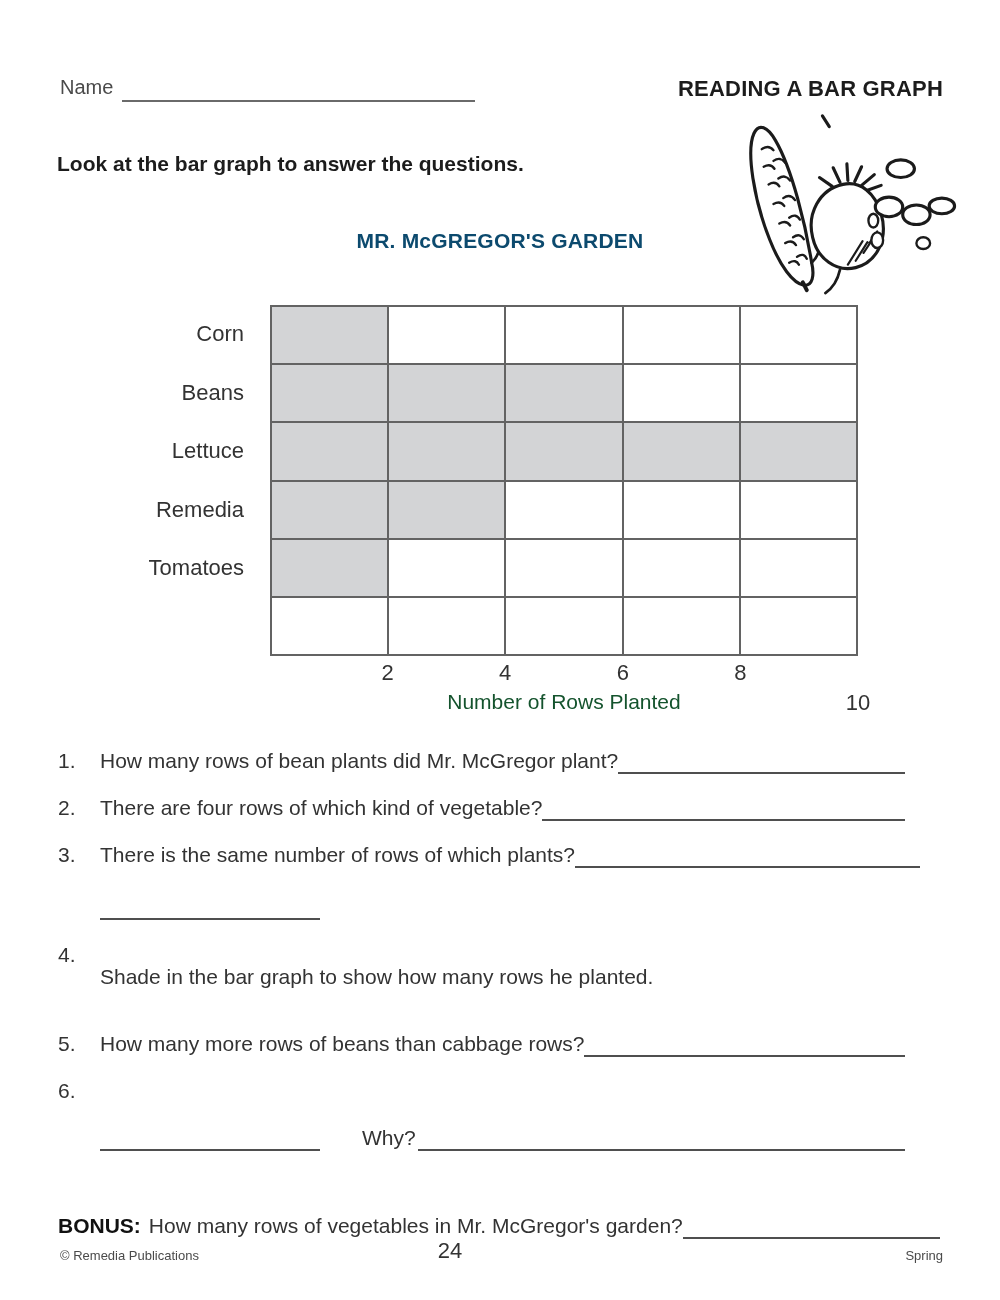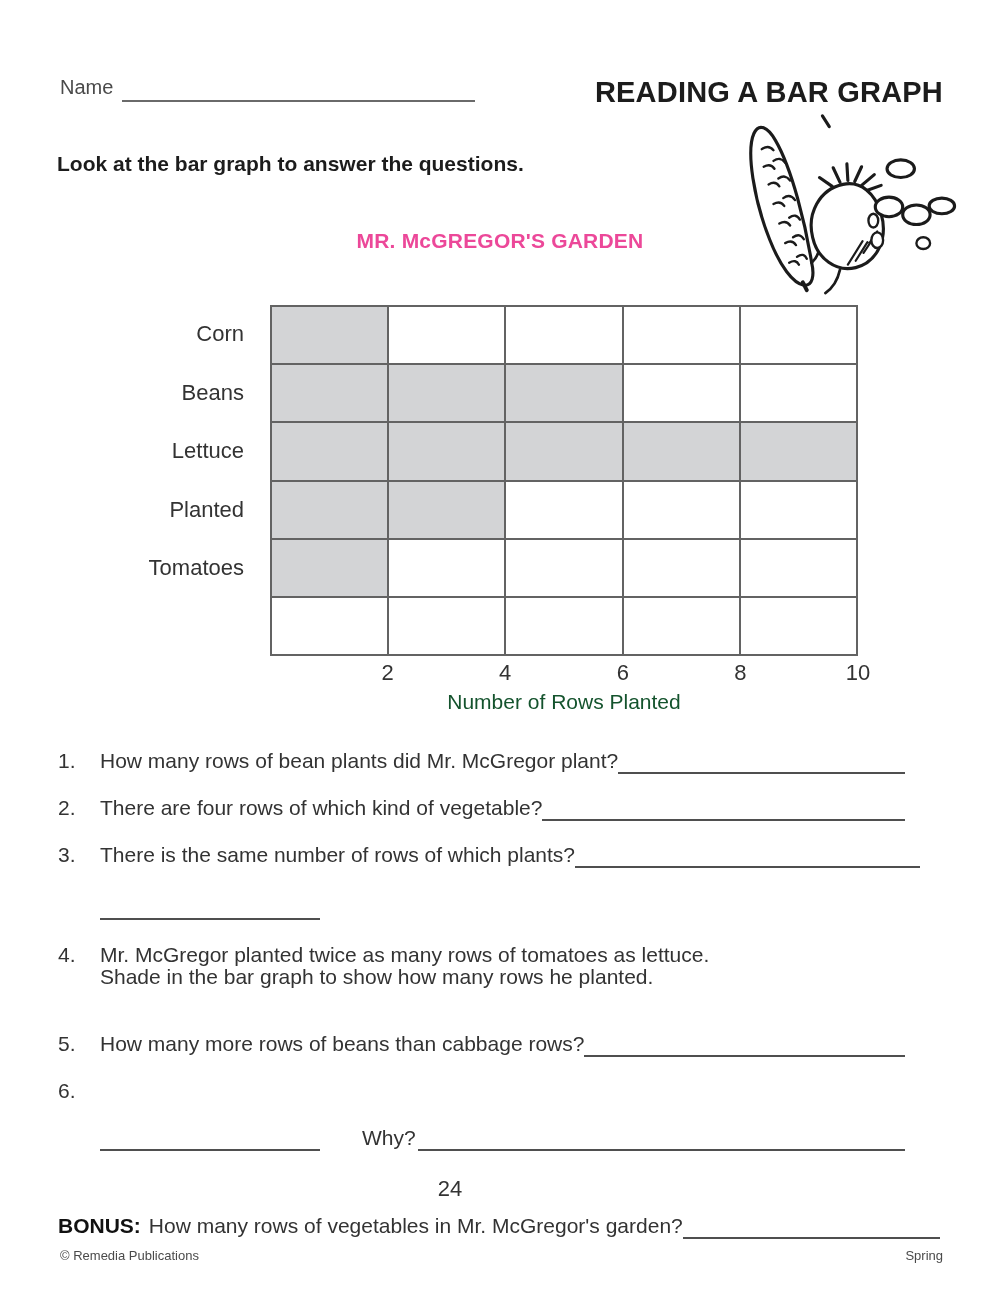--- a/index.html
+++ b/index.html
@@ -9,26 +9,26 @@
     margin:0 auto;
     background:#ffffff;
     font-family:"Liberation Sans", sans-serif;
     color:#2b2b2b;
     overflow:hidden;
     text-decoration:underline;
   }
   
   .name-label{position:absolute;left:60px;top:76px;font-size:20px;color:#4a4a4a;}
   .name-blank{position:absolute;left:122px;top:78px;width:353px;height:22px;border-bottom:2px solid #6a6a6a;}
-  .header-title{position:absolute;right:57px;top:76px;font-size:29px;font-weight:bold;color:#1c1c1c;letter-spacing:0.2px;}
+  .header-title{position:absolute;right:57px;top:76px;font-size:22px;font-weight:bold;color:#1c1c1c;letter-spacing:0.2px;}
   .instruction{position:absolute;left:57px;top:152px;font-size:21px;font-weight:bold;color:#1c1c1c;}
   
   .veg-illo{position:absolute;left:723px;top:110px;width:238px;height:186px;}
   
-  .chart-title{position:absolute;left:0;top:229px;width:1000px;text-align:center;font-size:21px;font-weight:bold;color:#ec4899;letter-spacing:0.2px;}
+  .chart-title{position:absolute;left:0;top:229px;width:1000px;text-align:center;font-size:21px;font-weight:bold;color:#0c4a6e;letter-spacing:0.2px;}
   .row-labels{
     position:absolute;left:0;top:305px;width:257px;height:351px;
     display:grid;grid-template-rows:repeat(6,1fr);
   }
   .row-label{display:flex;align-items:center;justify-content:flex-end;padding-right:13px;font-size:22px;color:#333;}
   .bar-grid{
     position:absolute;left:270px;top:305px;width:588px;height:351px;
     display:grid;grid-template-columns:repeat(5,1fr);grid-template-rows:repeat(6,1fr);
     border-top:2px solid #636363;border-left:2px solid #636363;
     box-sizing:border-box;
@@ -41,21 +41,21 @@
   
   .q-row{position:absolute;left:58px;display:flex;align-items:flex-end;font-size:21px;color:#333;line-height:26px;white-space:nowrap;}
   .q-num{display:inline-block;width:42px;flex:0 0 42px;}
   .blank{border-bottom:2.5px solid #4f4f4f;height:24px;box-sizing:border-box;}
   .blank.grow{flex:1 1 auto;min-width:40px;}
   .q-cont{position:absolute;display:block;}
   .why-label{margin-left:42px;margin-right:2px;}
   .bonus-label{font-weight:bold;color:#111;margin-right:8px;margin-top:32px;}
   
   .footer-left{position:absolute;left:60px;top:1248px;font-size:13px;color:#4a4a4a;text-align:right;}
-  .footer-page{position:absolute;left:0;top:1176px;width:900px;text-align:center;font-size:22px;color:#333;}
+  .footer-page{position:absolute;left:0;top:1238px;width:900px;text-align:center;font-size:22px;color:#333;}
   .footer-right{position:absolute;right:57px;top:1248px;font-size:13px;color:#4a4a4a;}
 </style>
 </head>
 <body>
 
 <div class="page">
 
   <span class="name-label">Name</span>
   <span class="name-blank"></span>
   <span class="header-title">READING A BAR GRAPH</span>
@@ -84,21 +84,21 @@
       <ellipse cx="156" cy="133" rx="6" ry="8" fill="#ffffff" stroke-width="2.4"></ellipse>
       <ellipse cx="203" cy="136" rx="7" ry="6" fill="#ffffff" stroke-width="2.4"></ellipse>
     </g>
   </svg>
 
   <div class="chart-title">MR. McGREGOR'S GARDEN</div>
   <div class="row-labels">
       <div class="row-label">Corn</div>
       <div class="row-label">Beans</div>
       <div class="row-label">Lettuce</div>
-      <div class="row-label">Planted</div>
+      <div class="row-label">Remedia</div>
       <div class="row-label">Tomatoes</div>
     </div>
   <div class="bar-grid">
       <div class="cell shaded" style="background: rgb(211, 212, 214);"></div>
       <div class="cell"></div>
       <div class="cell"></div>
       <div class="cell"></div>
       <div class="cell"></div>
       <div class="cell shaded" style="background: rgb(211, 212, 214);"></div>
       <div class="cell shaded" style="background: rgb(211, 212, 214);"></div>
@@ -124,21 +124,21 @@
       <div class="cell"></div>
       <div class="cell"></div>
       <div class="cell"></div>
       <div class="cell"></div>
     </div>
   <div class="x-ticks">
       <span class="tick" style="left: 20%;">2</span>
       <span class="tick" style="left: 40%;">4</span>
       <span class="tick" style="left: 60%;">6</span>
       <span class="tick" style="left: 80%;">8</span>
-      <span class="tick" style="left: 100%;">10</span>
+      <span class="tick" style="left: 100%; margin-top: 30px;">10</span>
     </div>
   <div class="x-axis-label">Number of Rows Planted</div>
 
   <div class="q-row" style="top:748px;width:847px;">
     <span class="q-num">1.</span>
     <span>How many rows of bean plants did Mr. McGregor plant?</span>
     <span class="blank grow"></span>
   </div>
 
   <div class="q-row" style="top:795px;width:847px;">
@@ -149,21 +149,20 @@
 
   <div class="q-row" style="top:842px;width:862px;">
     <span class="q-num">3.</span>
     <span>There is the same number of rows of which plants?</span>
     <span class="blank grow"></span>
   </div>
   <div class="q-cont blank" style="left:100px;top:896px;width:220px;"></div>
 
   <div class="q-row" style="top:942px;width:884px;">
     <span class="q-num">4.</span>
-    <span>Mr. McGregor planted twice as many rows of tomatoes as lettuce.</span>
   </div>
   <div class="q-row" style="top:964px;width:884px;">
     <span class="q-num"></span>
     <span>Shade in the bar graph to show how many rows he planted.</span>
   </div>
 
   <div class="q-row" style="top:1031px;width:847px;">
     <span class="q-num">5.</span>
     <span>How many more rows of beans than cabbage rows?</span>
     <span class="blank grow"></span>

